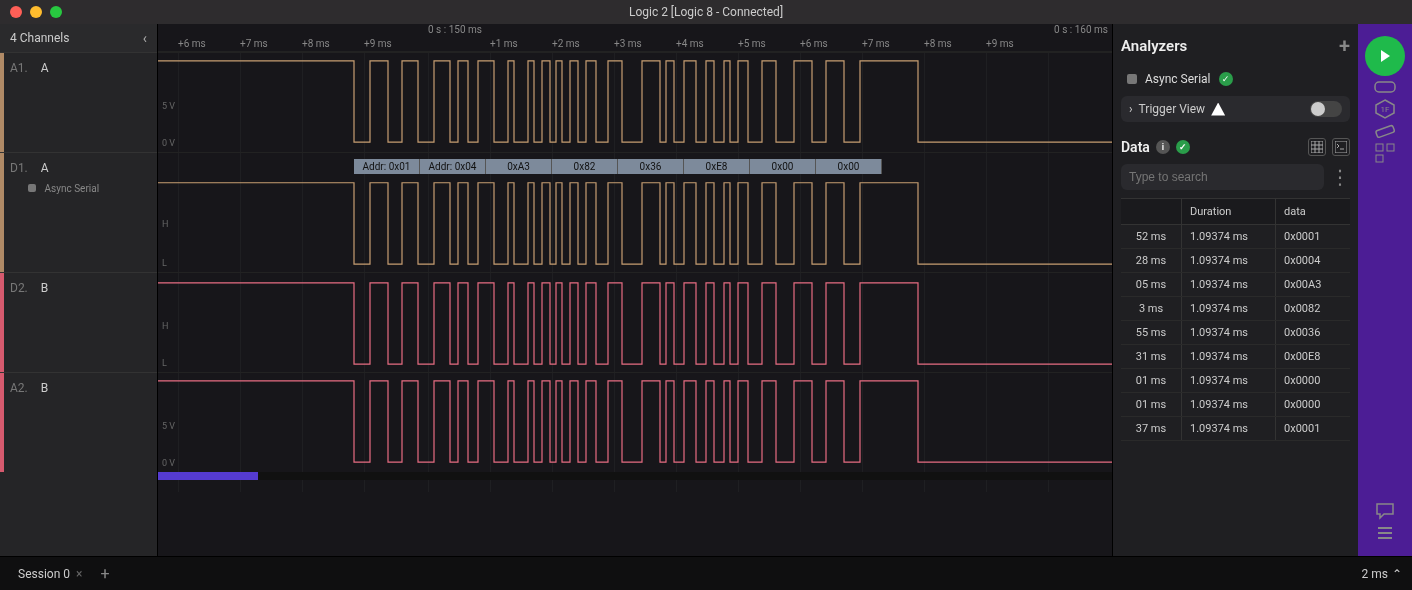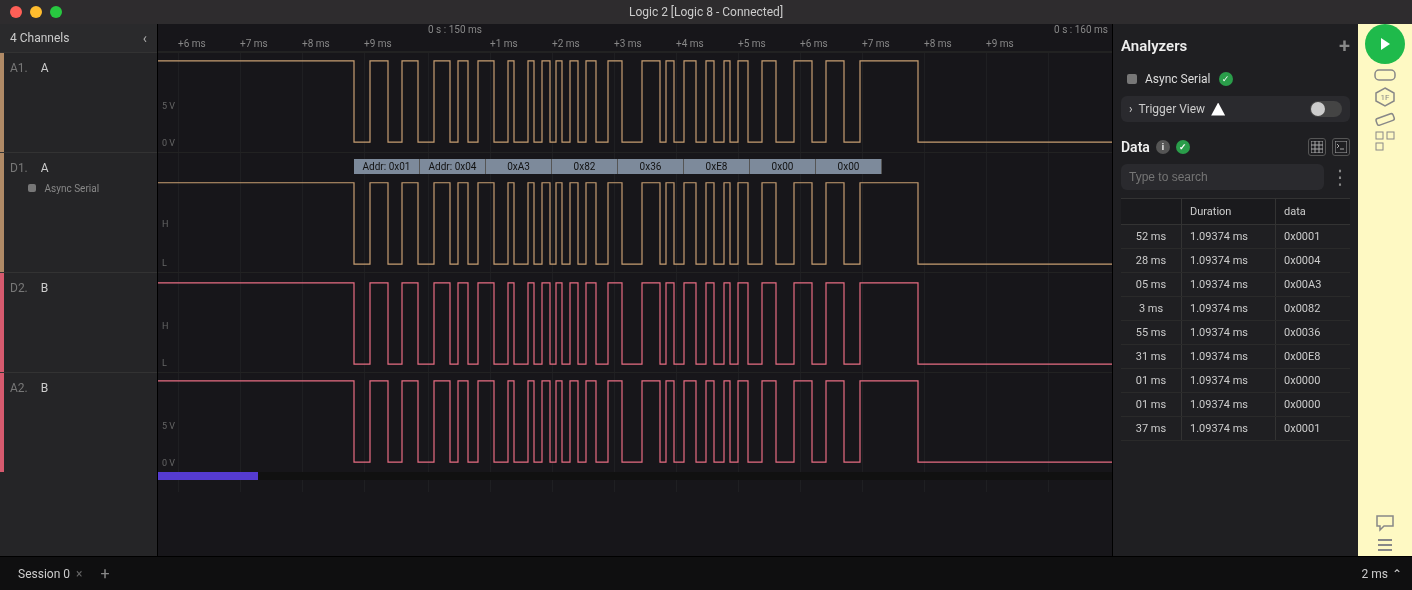--- a/index.html
+++ b/index.html
@@ -65,21 +65,21 @@
   .search-input { flex:1; background:#2a2a2e; border:none; border-radius:6px; padding:6px 8px; color:#ccc; font-size:12px;}
   .dots { color:#888; cursor:pointer; display:flex; align-items:center; font-size:20px;}
   
   .data-table { flex:1; overflow:auto; font-size:11px; color:#ccc; }
   .dt-head { display:flex; background:#1a1a1d; border-top:1px solid #333; border-bottom:1px solid #333;}
   .dt-head > div { padding:6px 8px; }
   .dt-row { display:flex; border-bottom:1px solid #2a2a2a;}
   .dt-row > div { padding:5px 8px; }
   .c1 { width:60px;text-align:center;} .c2 { width:94px; border-left:1px solid #333;} .c3 { flex:1; border-left:1px solid #333;}
   
-  .far-right { width: 54px; background: #fef9c3; display:flex; flex-direction:column; align-items:center; padding:0 0; }
+  .far-right { width: 54px; background: #4c1d95; display:flex; flex-direction:column; align-items:center; padding:12px 0; }
   .play-btn { width:40px; height:40px; background:#1fba4b; border-radius:50%; display:flex; align-items:center; justify-content:center; cursor:pointer;}
   .play-btn svg { width:16px; height:16px; fill:#fff;}
   .fr-ico { width:22px; height:22px; color:#888; display:flex; align-items:center; justify-content:center; cursor:pointer;}
   
   .footer { height: 34px; background:#0f0f10; border-top:1px solid #000; display:flex; align-items:center; padding:11px 10px; font-size:12px; color:#ccc; justify-content:space-between;}
   .footer .tabs { display:flex; align-items:center; gap:10px;}
   .sess-tab { display:flex; align-items:center; gap:6px; padding:4px 8px;}
   .sess-close { color:#666; cursor:pointer;}
   .tab-add { color:#888; font-size:16px; cursor:pointer;}
   .zoom { display:flex; gap:4px; align-items:center;}

